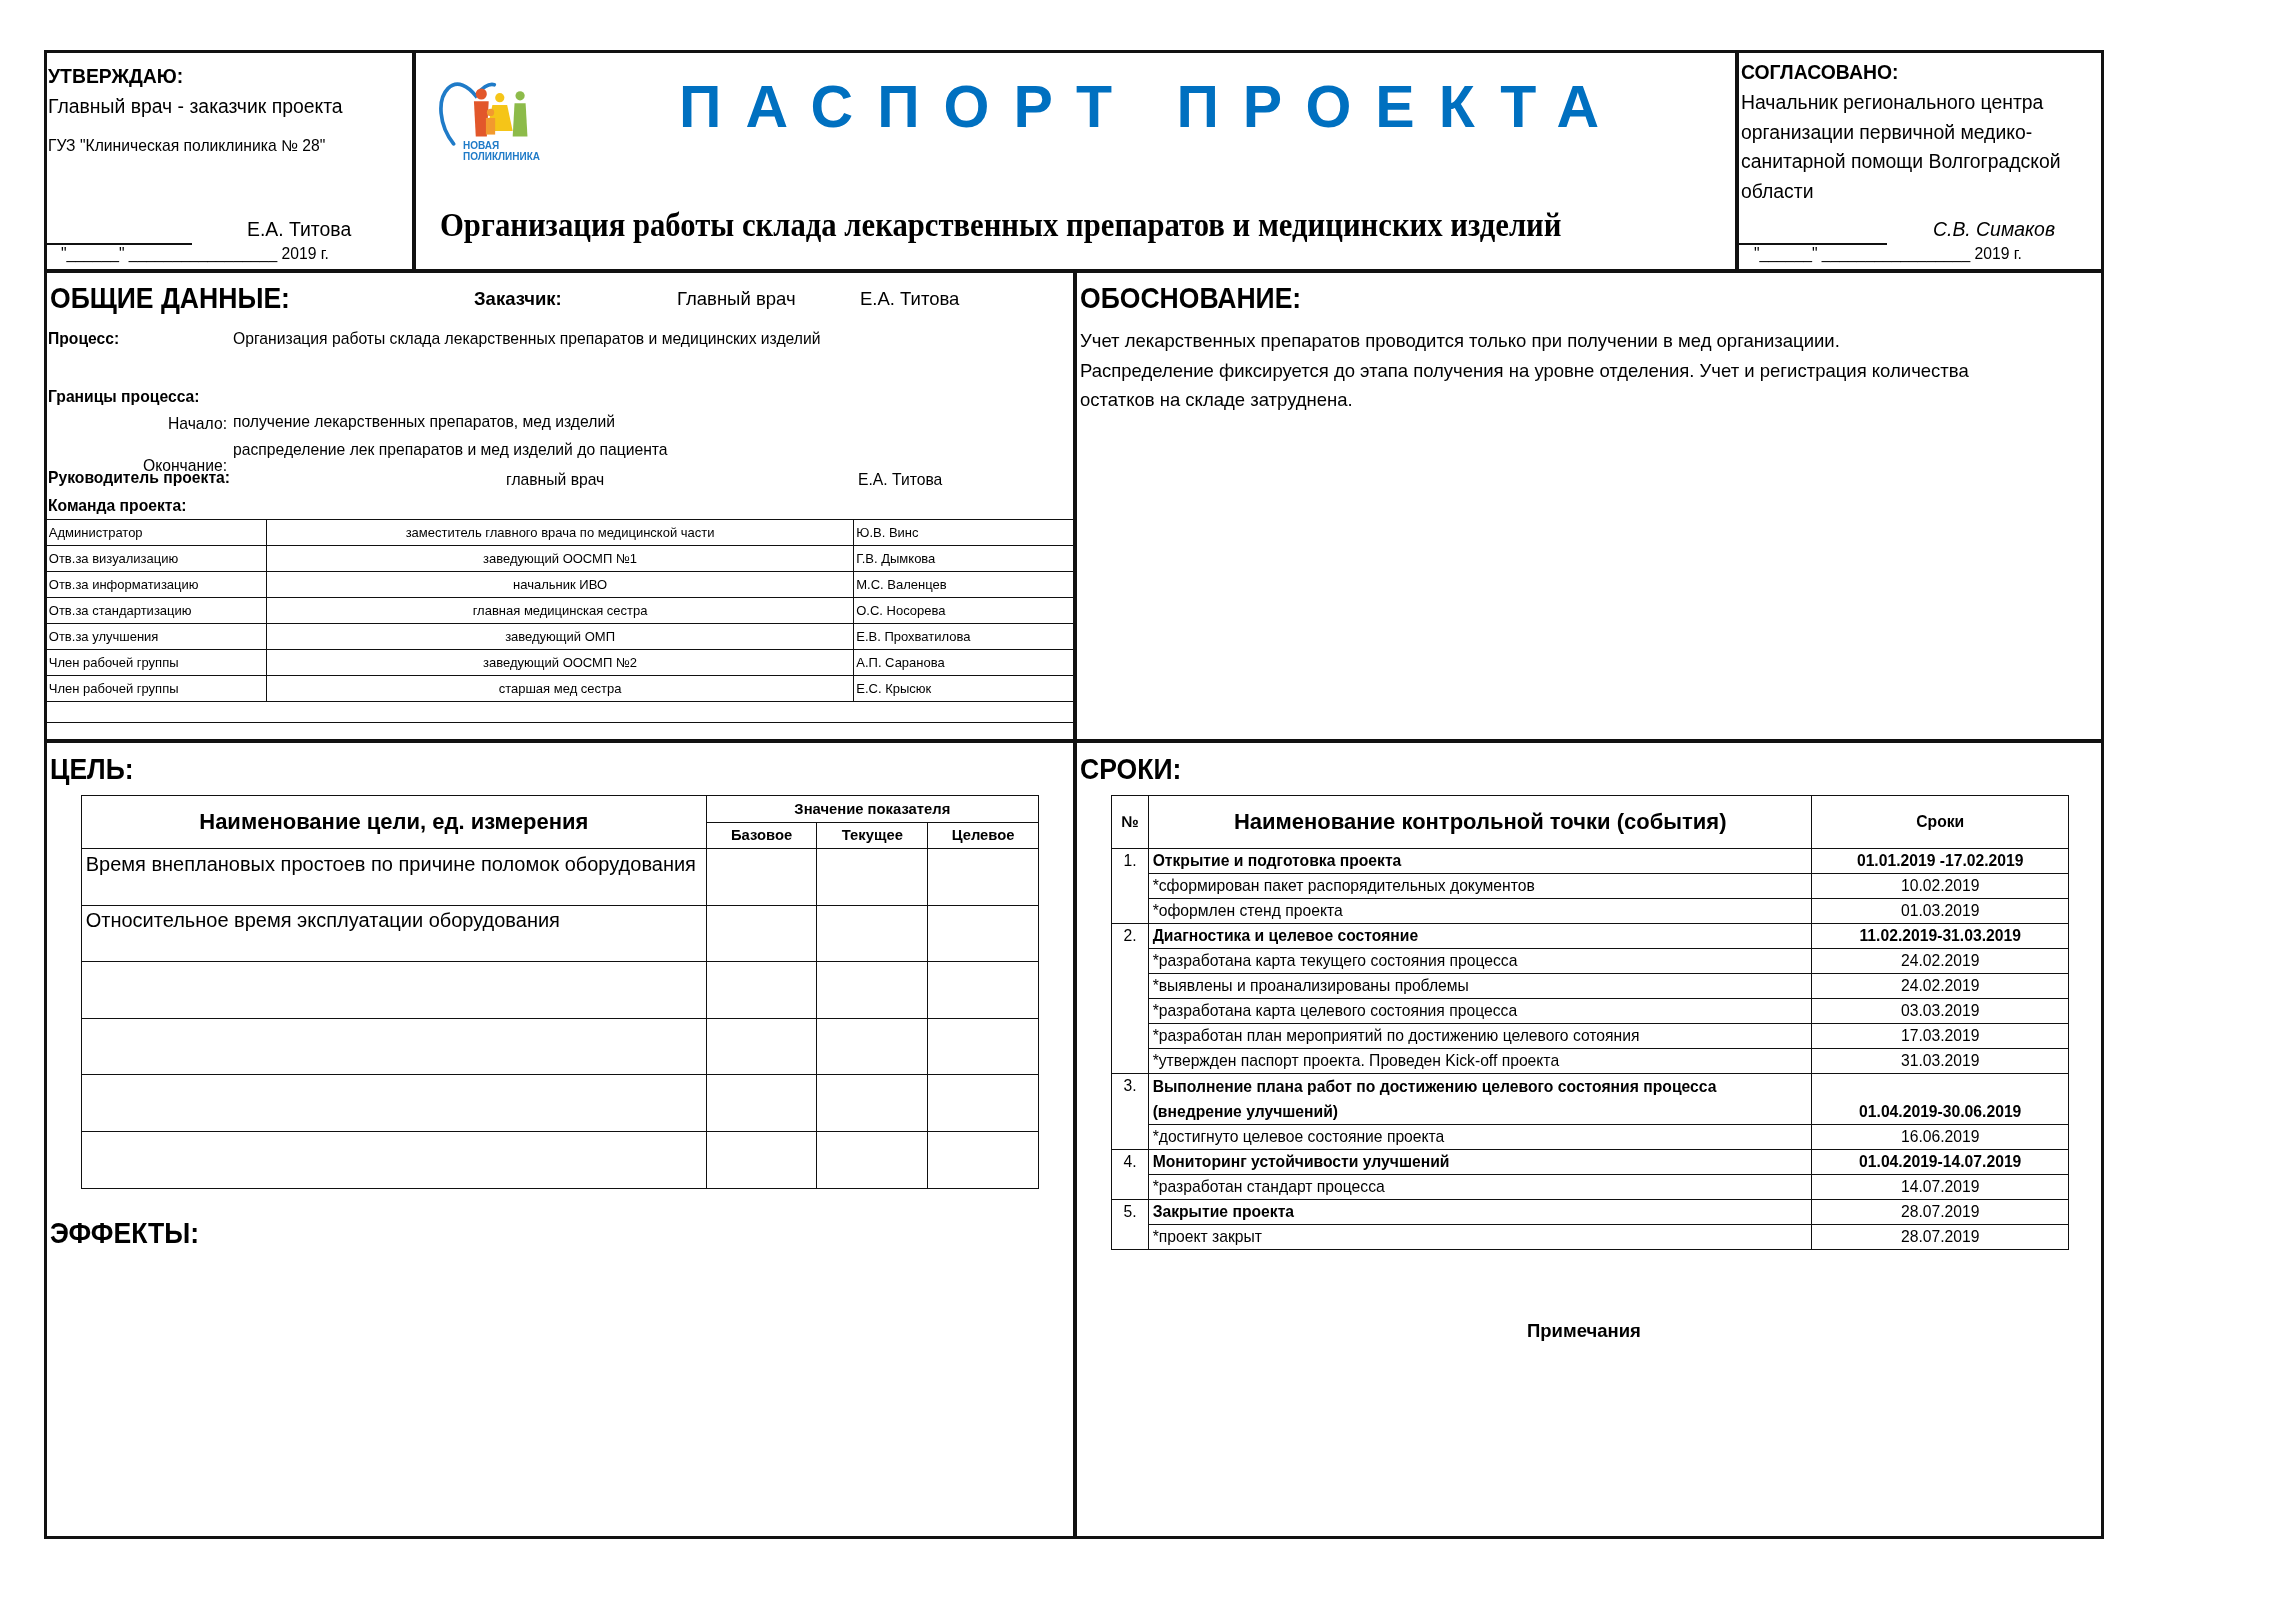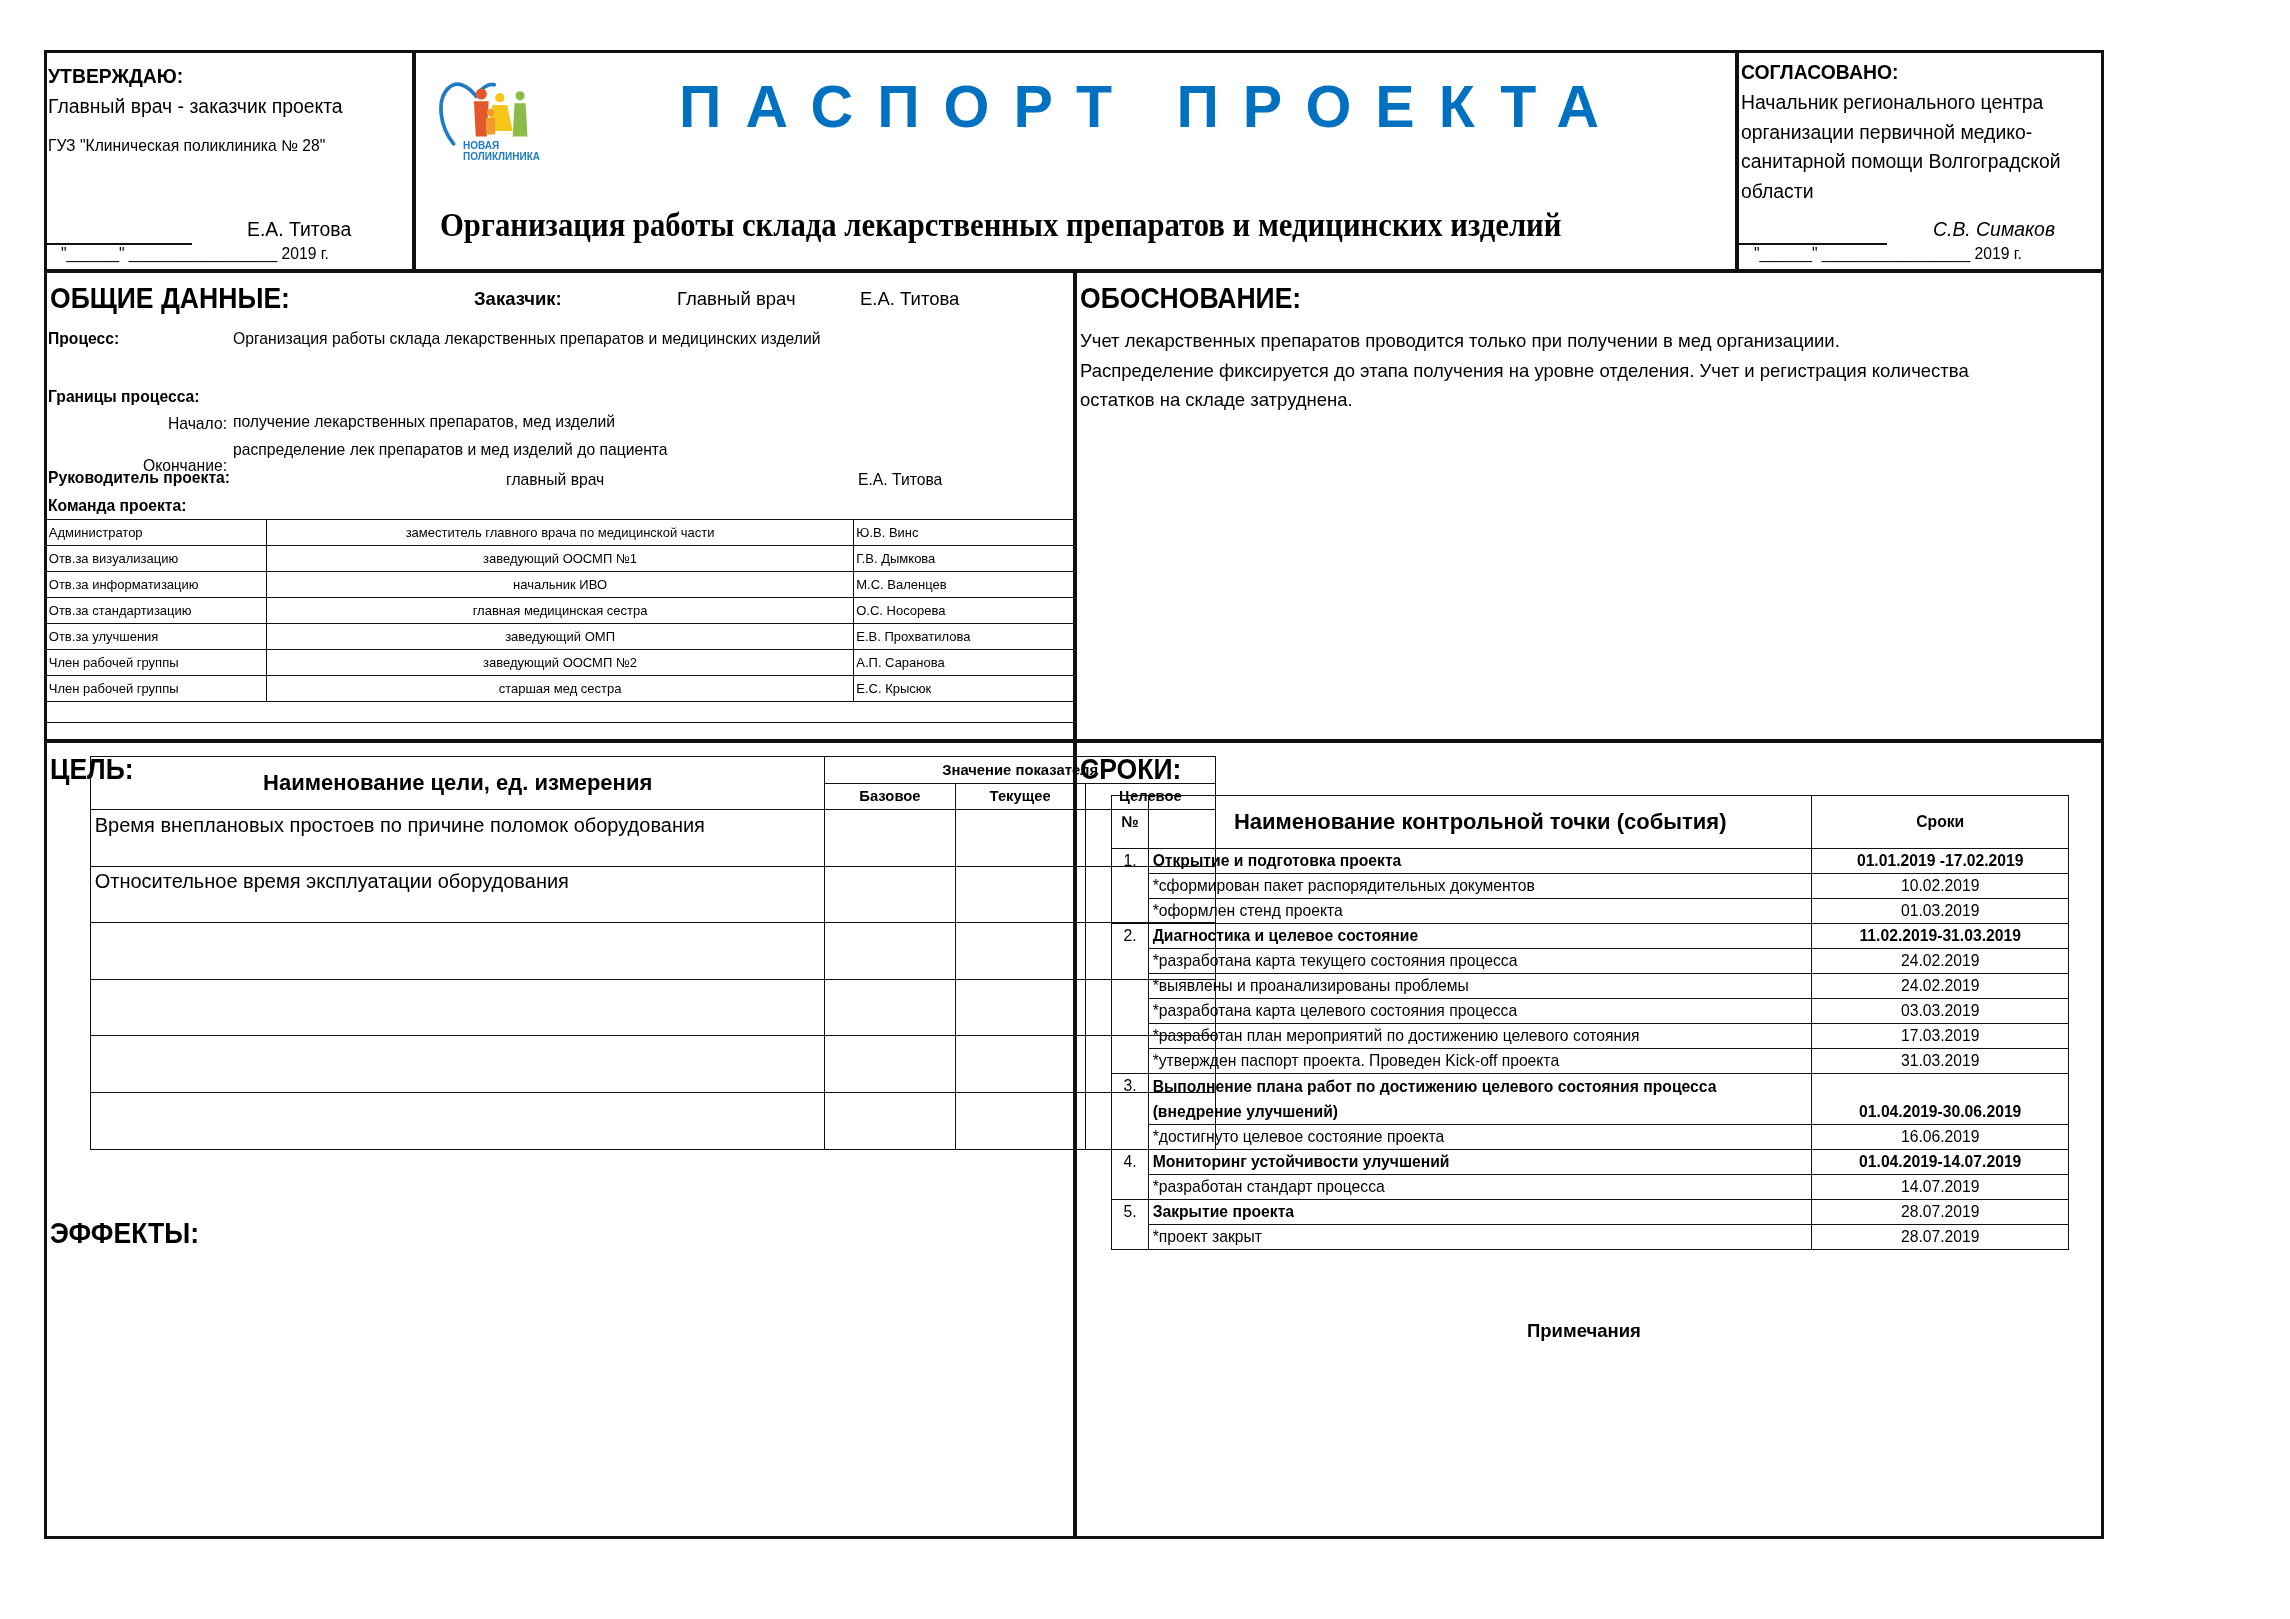--- a/index.html
+++ b/index.html
@@ -148,21 +148,21 @@
 
 <div>
   <div class="t section-title" style="left:1080px; top:281px;">ОБОСНОВАНИЕ:</div>
   <div class="t f20" style="left:1080px; top:330px;">Учет лекарственных препаратов проводится только при получении в мед организациии.</div>
   <div class="t f20" style="left:1080px; top:360px;">Распределение фиксируется до этапа получения на уровне отделения. Учет и регистрация количества</div>
   <div class="t f20" style="left:1080px; top:389px;">остатков на складе затруднена.</div>
 </div>
 
 <div>
   <div class="t section-title" style="left:50px; top:752px;">ЦЕЛЬ:</div>
-  <table id="goal-table" style="left:81px; top:756px; width:1126px;margin-left:9px;">
+  <table id="goal-table" style="left:81px; top:795px; width:958px;">
     <colgroup>
         <col style="width:626px">
         <col style="width:111px">
         <col style="width:111px">
         <col style="width:111px">
       </colgroup>
     <thead>
       <tr>
         <th rowspan="2" style="height:52px; font-size:22px;">Наименование цели, ед. измерения</th>
         <th colspan="3" style="height:24px; font-size:14.8px;">Значение показателя</th>

